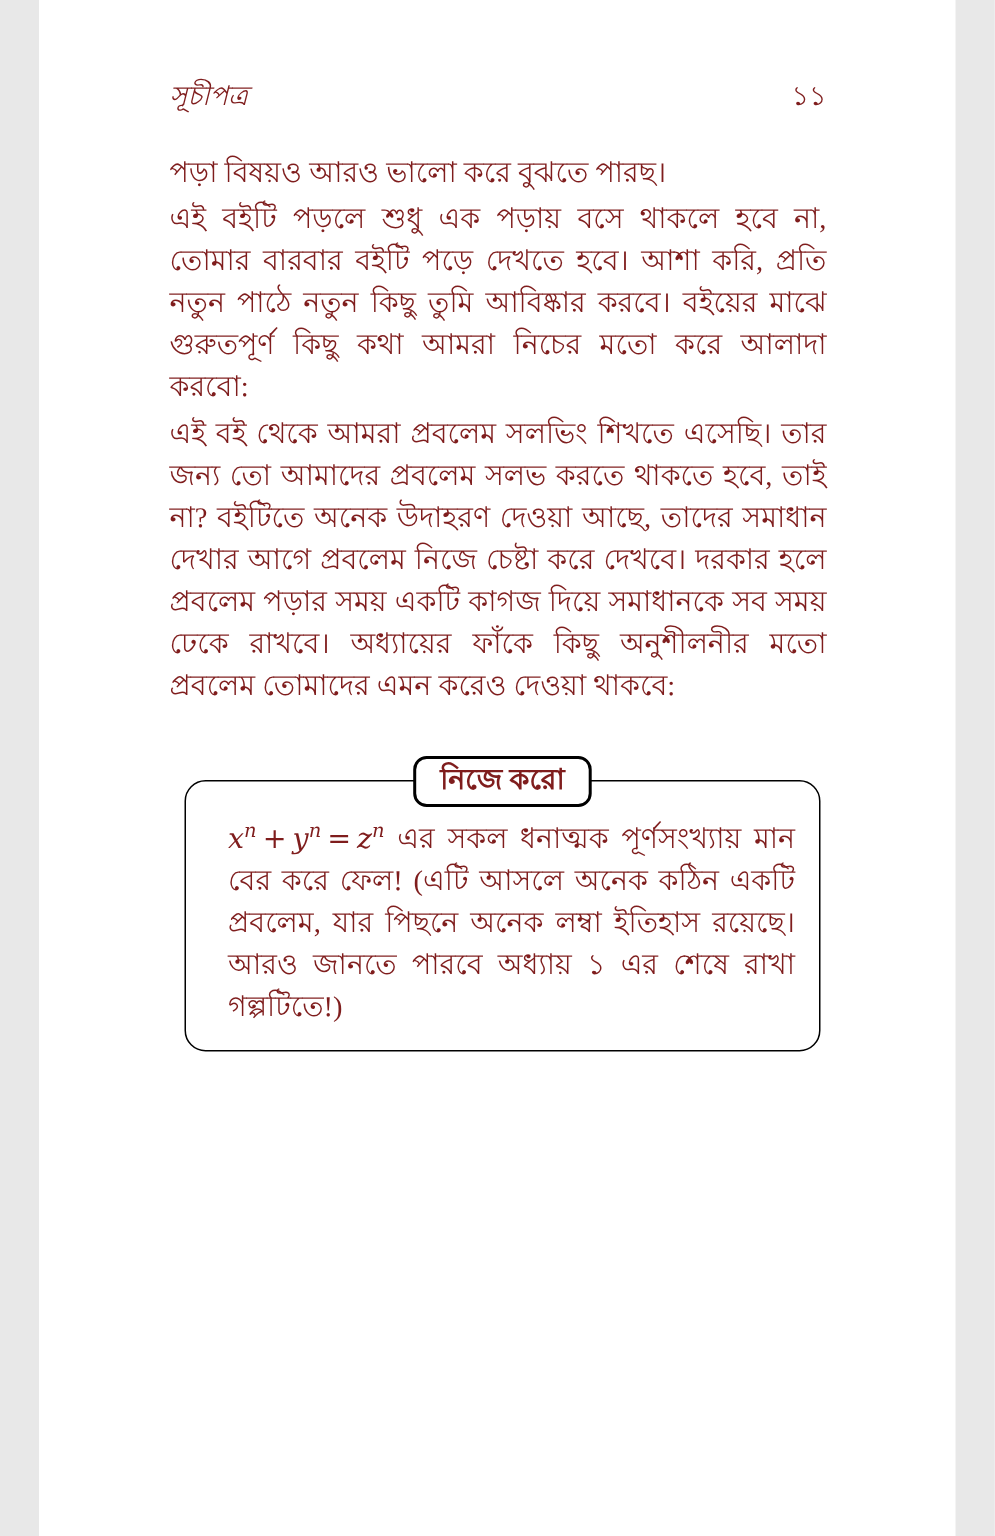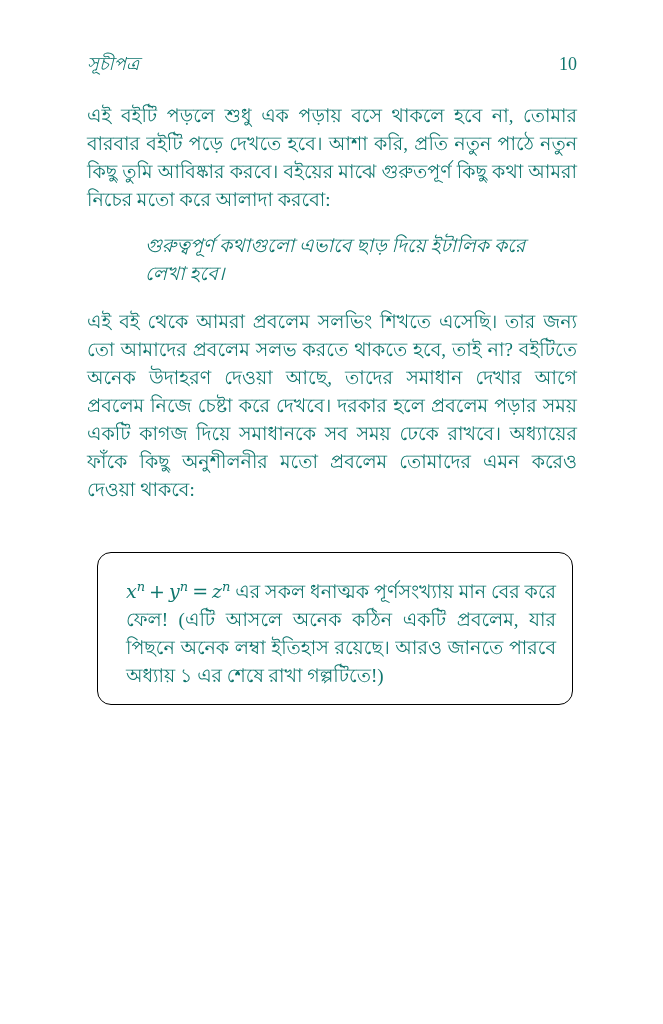--- a/index.html
+++ b/index.html
@@ -1,42 +1,42 @@
 <!DOCTYPE html>
 <html><head>
 <meta charset="utf-8">
 <style>
   * { margin: 0; padding: 0; box-sizing: border-box; }
   html, body { background: #e8e8e8; }
   .page {
     position: relative;
-    width: 663px;
+    width: 611px;
     height: 1024px;
     margin: 0 auto;
     background: #ffffff;
-    color: #0f766e;
+    color: #7f1d1d;
     font-family: "Liberation Serif", "DejaVu Serif", serif;
     padding: 52px 86px 40px 87px;
     overflow: hidden;
   }
   .page-header {
     display: flex;
     justify-content: space-between;
     align-items: baseline;
     font-size: 18px;
     line-height: 24px;
     margin-bottom: 26px;
   }
   .running-title { font-style: italic; }
   .page-number { font-style: normal; }
   .body-para {
     font-size: 19px;
     line-height: 28px;
     text-align: justify;
-    margin-top: 13px;
+    margin-top: 3px;
     position: relative;
   }
   .body-para.first { margin-top: 0; }
   .halmos {
     position: absolute;
     right: 0;
     bottom: 3px;
     font-size: 17px;
     line-height: 17px;
   }
@@ -87,32 +87,33 @@
   .math .op { font-style: normal; padding: 0 4px; }
   .after-box { margin-top: 30px; }
 </style>
 </head>
 <body>
 
 <div class="page">
 
   <div class="page-header">
     <span class="running-title">সূচীপত্র</span>
-    <span class="page-number">10</span>
+    <span class="page-number">১১</span>
   </div>
 
+  <p class="body-para first">পড়া বিষয়ও আরও ভালো করে বুঝতে পারছ।</p>
 
   <p class="body-para">এই বইটি পড়লে শুধু এক পড়ায় বসে থাকলে হবে না, তোমার বারবার বইটি পড়ে দেখতে হবে। আশা করি, প্রতি নতুন পাঠে নতুন কিছু তুমি আবিষ্কার করবে। বইয়ের মাঝে গুরুতপূর্ণ কিছু কথা আমরা নিচের মতো করে আলাদা করবো:</p>
 
-  <div class="italic-quote">গুরুত্বপূর্ণ কথাগুলো এভাবে ছাড় দিয়ে ইটালিক করে লেখা হবে।</div>
 
 
   <p class="body-para">এই বই থেকে আমরা প্রবলেম সলভিং শিখতে এসেছি। তার জন্য তো আমাদের প্রবলেম সলভ করতে থাকতে হবে, তাই না? বইটিতে অনেক উদাহরণ দেওয়া আছে, তাদের সমাধান দেখার আগে প্রবলেম নিজে চেষ্টা করে দেখবে। দরকার হলে প্রবলেম পড়ার সময় একটি কাগজ দিয়ে সমাধানকে সব সময় ঢেকে রাখবে। অধ্যায়ের ফাঁকে কিছু অনুশীলনীর মতো প্রবলেম তোমাদের এমন করেও দেওয়া থাকবে:</p>
 
   <div class="dyi-box">
+    <div class="dyi-title">নিজে করো</div>
     <div class="dyi-body">
       <span class="math"><span>x</span><sup>n</sup><span class="op">+</span><span>y</span><sup>n</sup><span class="op">=</span><span>z</span><sup>n</sup></span>
       <span>এর সকল ধনাত্মক পূর্ণসংখ্যায় মান বের করে ফেল!</span>
       <span>(এটি আসলে অনেক কঠিন একটি প্রবলেম, যার পিছনে অনেক লম্বা ইতিহাস রয়েছে। আরও জানতে পারবে অধ্যায় ১ এর শেষে রাখা গল্পটিতে!)</span>
     </div>
   </div>
 
 
 </div>
 

